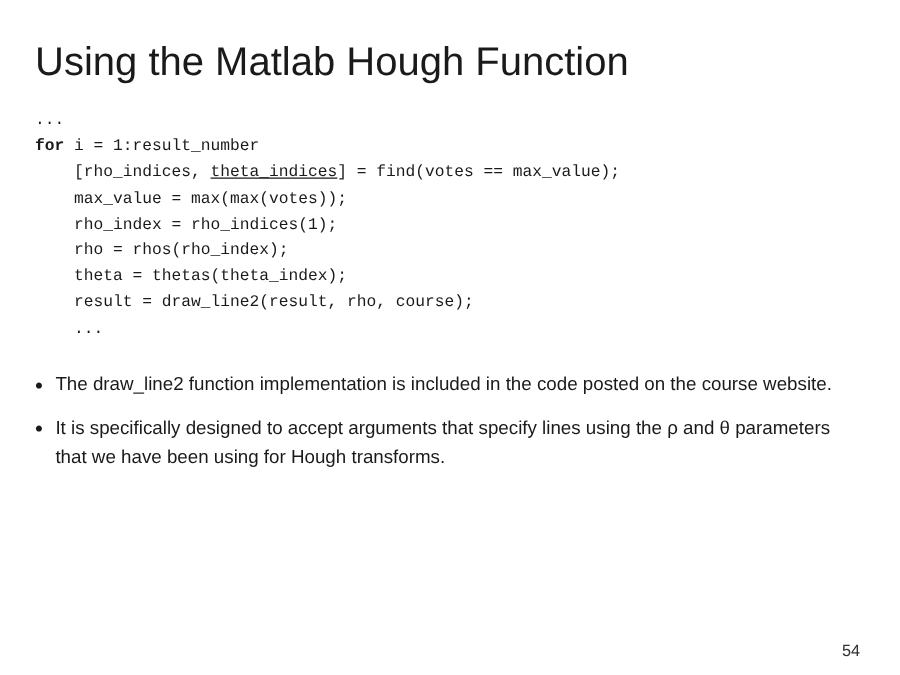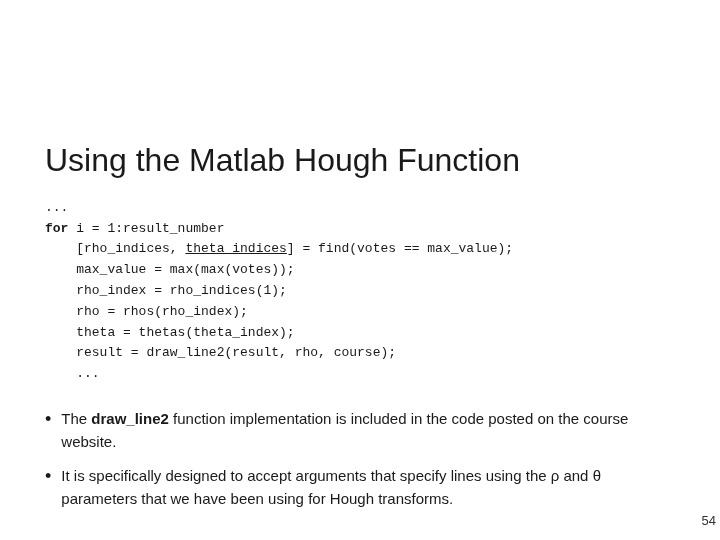--- a/index.html
+++ b/index.html
@@ -13,24 +13,23 @@
       height: 540px;
       background: #ffffff;
       font-family: Arial, sans-serif;
       overflow: hidden;
       position: relative;
     }
 
     .slide {
       width: 720px;
       height: 540px;
-      padding: 30px 45px 20px 45px;
+      padding: 30px 45px 20px 28px;
       display: flex;
       flex-direction: column;
-      justify-content: flex-end;
     }
 
     .title {
       font-size: 32px;
       font-weight: normal;
       color: #1a1a1a;
       margin-bottom: 18px;
       line-height: 1.2;
     }
 
@@ -75,27 +74,27 @@
       flex-shrink: 0;
     }
 
     .bullet-text {
       flex: 1;
       font-size: 15px;
       line-height: 1.55;
     }
 
     .bold {
-      font-weight: bold;
+      font-weight: normal;
     }
 
     .page-number {
       position: absolute;
       bottom: 12px;
-      right: 4px;
+      right: 32px;
       font-size: 13px;
       color: #333;
     }
   </style>
 </head>
 <body>
 
 <div class="slide">
 
   <h1 class="title">Using the Matlab Hough Function</h1>

